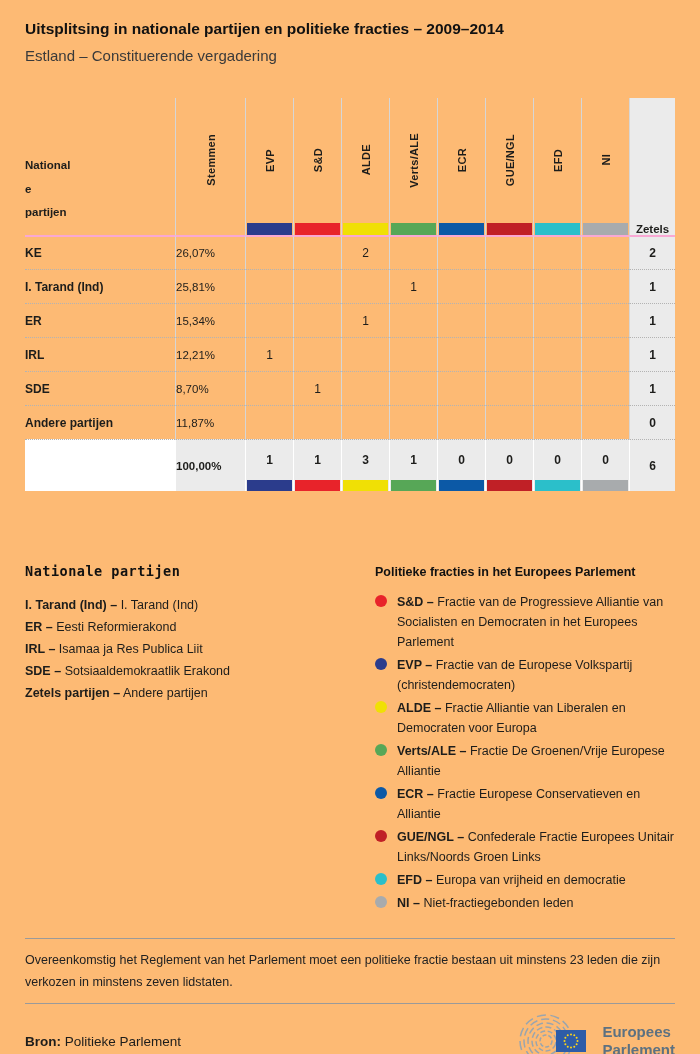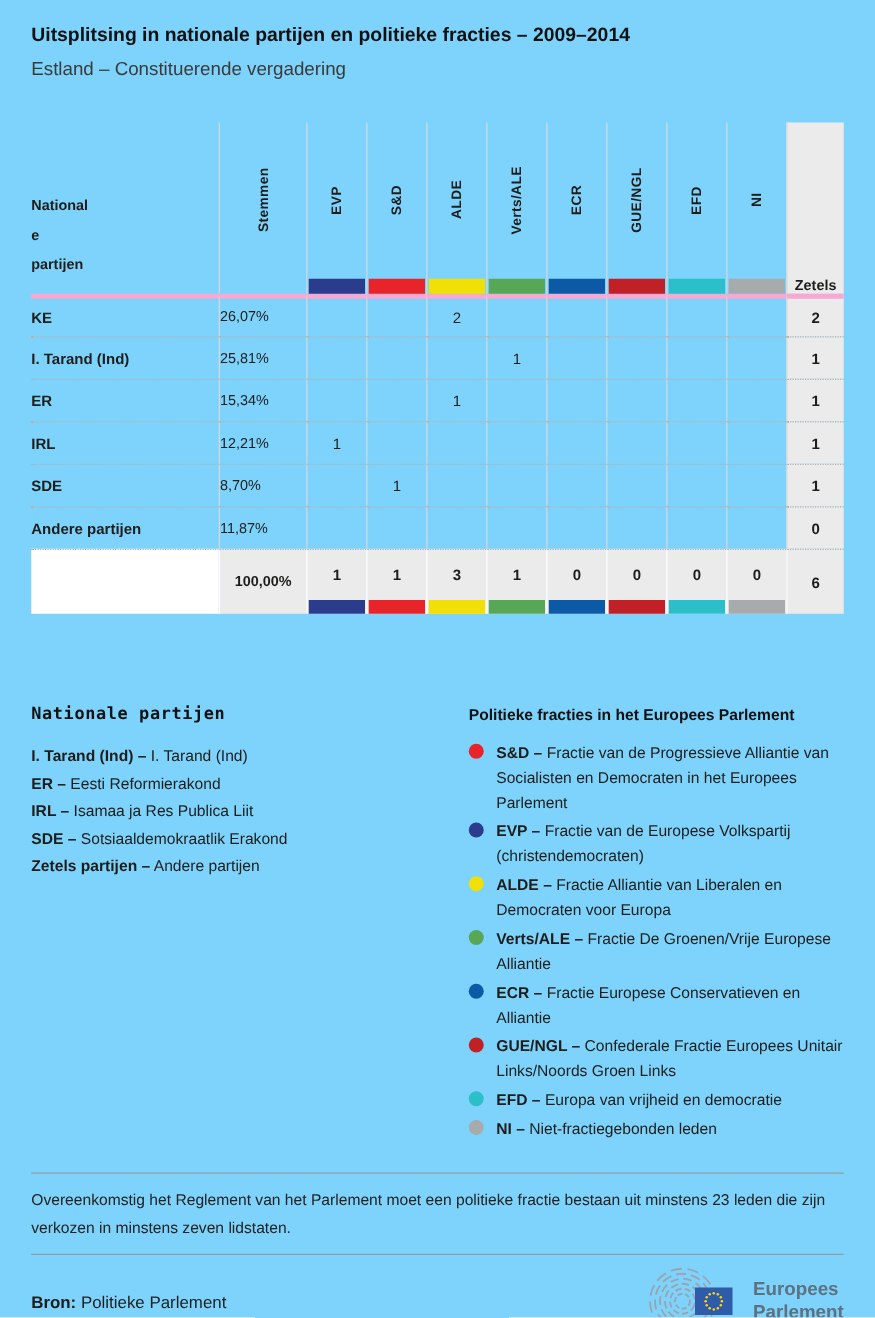--- a/index.html
+++ b/index.html
@@ -1,18 +1,18 @@
 <!DOCTYPE html>
 <html><head>
 <meta charset="utf-8">
 <style>
   * { box-sizing: border-box; }
   html, body { margin: 0; padding: 0; background: #fff; }
   body { width: 700px; font-family: "Liberation Sans", sans-serif; color: #1d1d1b; }
-  .page { position: relative; width: 700px; height: 1054px; overflow: hidden; background: #7dd3fc; }
+  .page { position: relative; width: 700px; height: 1054px; overflow: hidden; background: #fdba74; }
 
   .title { margin: 19px 25px 0; font-size: 15.5px; line-height: 19px; font-weight: bold; color: #111; }
   .subtitle { margin: 8px 25px 0; font-size: 15px; line-height: 19px; font-weight: 400; color: #3a3a3a; }
 
   
   table.results { margin: 33px 25px 0; width: 650px; border-collapse: separate; border-spacing: 0; table-layout: fixed; }
   table.results th, table.results td { padding: 0; margin: 0; }
 
   .vline { border-left: 1px solid #d6d6d6; }
 
@@ -20,30 +20,30 @@
   th.th-label .labelwrap { width: 47px; font-size: 11.5px; font-weight: bold; line-height: 2.05; overflow-wrap: anywhere; word-break: break-word; padding-bottom: 10px; text-align: left; }
 
   th.th-rot { position: relative; height: 137px; vertical-align: top; }
   .rotwrap { height: 124px; display: flex; align-items: center; justify-content: center; }
   .rot { writing-mode: vertical-rl; transform: rotate(180deg); font-size: 11px; font-weight: bold; letter-spacing: 0.3px; white-space: nowrap; color: #1d1d1b; }
   .bar { position: absolute; left: 1px; right: 1px; bottom: 0; height: 12px; }
 
   th.th-zetels { background: #ebebeb; vertical-align: bottom; text-align: center; font-size: 11.5px; font-weight: bold; padding-bottom: 8px; height: 137px; }
 
   tr.data td { height: 34px; border-top: 1px dotted #b3b3b3; vertical-align: middle; }
-  tr.data.first td { border-top: 4px solid #f9a8d4; margin-top: 32px; }
+  tr.data.first td { border-top: 2px solid #f9a8d4; margin-top: 32px; }
   td.td-party { font-weight: bold; font-size: 12px; text-align: left; padding-right: 6px; }
   td.td-pct  { font-size: 11.5px; text-align: left; }
   td.td-seat { font-size: 12px; text-align: center; }
   td.td-zetels { background: #ebebeb; font-weight: bold; font-size: 12px; text-align: center; }
 
   tr.total td { height: 52px; border-top: 1px dotted #b3b3b3; vertical-align: middle; font-weight: bold; }
   tr.total td.t-cell { background: #ebebeb; border-left: 1px solid #fff; }
   tr.total td.t-empty { background: #fff; }
-  tr.total td.t-pct { font-size: 11.5px; text-align: center; }
+  tr.total td.t-pct { font-size: 11.5px; text-align: left; }
   tr.total td.t-frac { position: relative; font-size: 12px; text-align: center; padding-bottom: 12px; }
   .bar2 { position: absolute; left: 1px; right: 1px; bottom: 0; height: 11px; }
   tr.total td.t-zetels { font-size: 12px; text-align: center; }
 
   
   .legends { display: flex; margin: 72px 25px 0; }
   .leg-left { width: 350px; flex: none; }
   .leg-left h3 { font-family: "DejaVu Sans Mono", monospace; font-size: 13.5px; font-weight: bold; letter-spacing: 0.5px; margin: 0 0 15px; color: #111; }
   .np-item { font-size: 12.5px; line-height: 22px; color: #1d1d1b; }
   .np-item b { font-weight: bold; }

